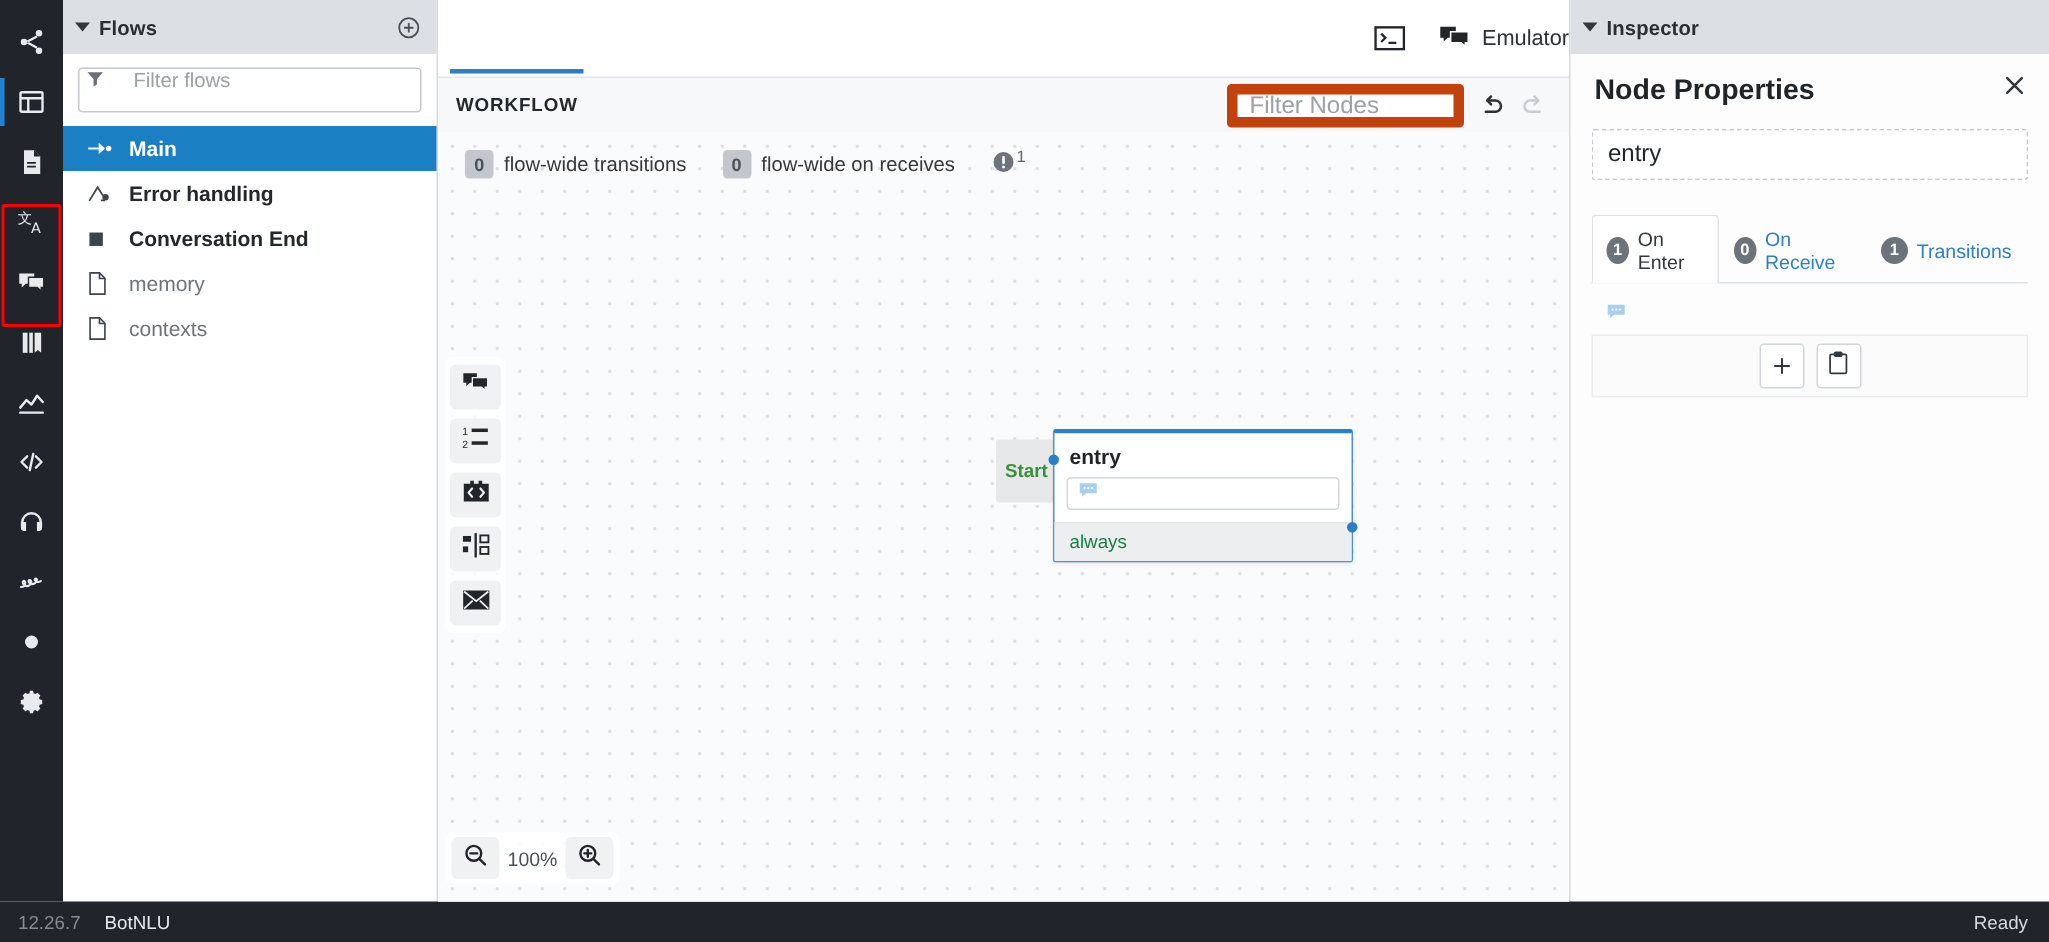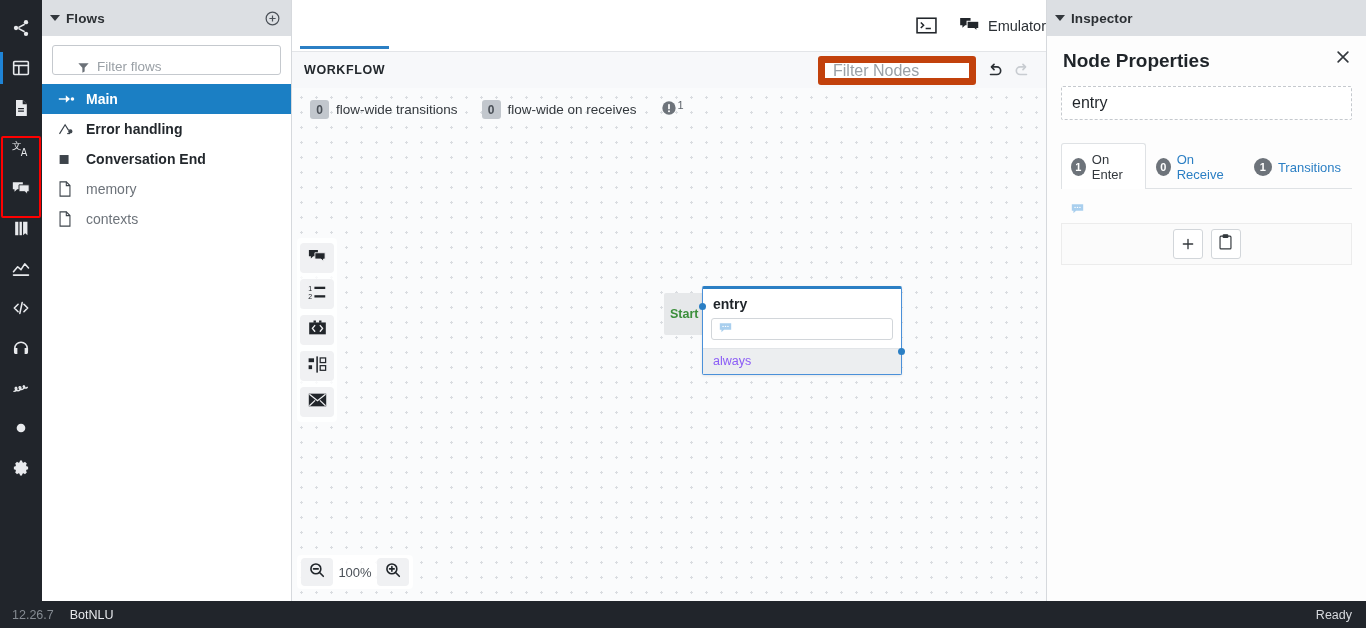--- a/index.html
+++ b/index.html
@@ -88,23 +88,24 @@
   }
   .panel-header .title { flex: 1; letter-spacing: .1px;}
   .plus-circle { cursor: pointer; color:#4a5057; display:flex; }
 
   .filter-wrap { padding: 9px 10px 8px 10px; }
   .filter-box {
     height: 30px;
     border: 1px solid #c5c9ce;
     border-radius: 3px;
     display: flex;
-    align-items: flex-end;
-    padding: 0 24px;
+    align-items: flex-start;
+    padding: 0 4px;
     background: #fff;
+    gap: 12px;
   }
   .filter-box .funnel { margin-right: 7px; color: #6b7178; display:flex;}
   .filter-box input {
     border: none; outline: none;
     font-size: 13.5px;
     font-family: "Liberation Sans", sans-serif;
     color: #33383d;
     width: 100%;
     background: transparent;
   }
@@ -283,21 +284,21 @@
     height: 22px;
     border: 1px solid #d2d6da;
     border-radius: 3px;
     background: #fff;
     display: flex; align-items: center;
     padding-left: 7px;
   }
   .node-transition {
     background: #eceef0;
     font-size: 12.5px;
-    color: #8b5cf6;
+    color: #15803d;
     padding: 5px 10px 6px 10px;
     border-top: 1px solid #e2e5e8;
   }
   .port {
     position: absolute;
     width: 7px; height: 7px;
     border-radius: 50%;
     background: #2b7fc4;
   }
   .port.in  { left: -4px; top: 14px; }

